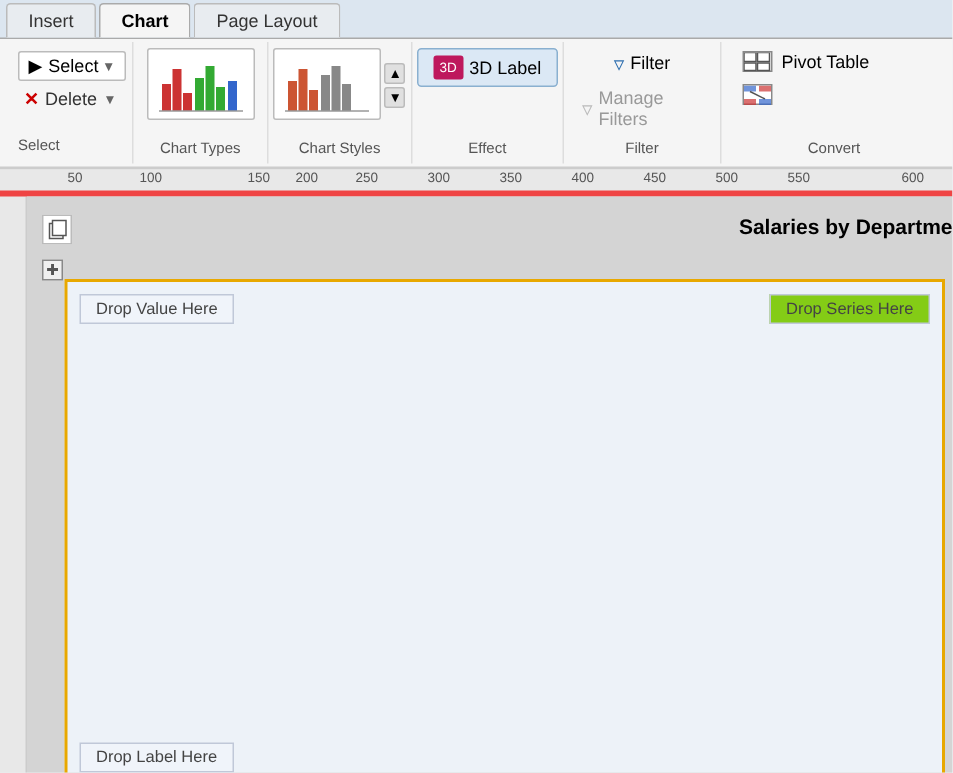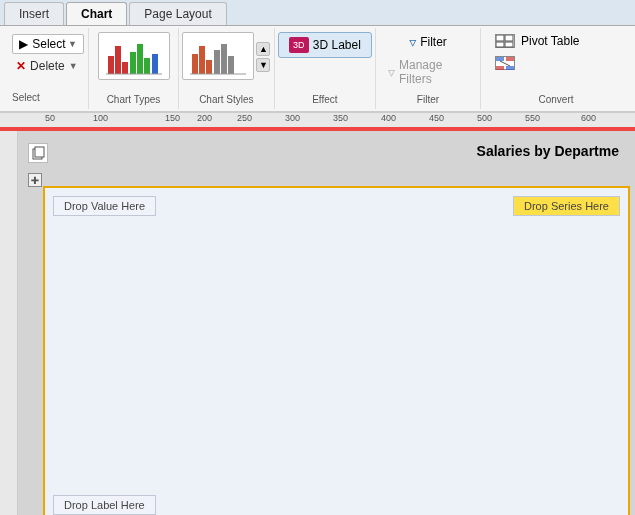--- a/index.html
+++ b/index.html
@@ -60,35 +60,35 @@
     
     .main-area { display: flex; background: #e8e8e8; height: calc(515px - 76px - 22px - 18px); }
 
     
     .v-ruler { width: 18px; background: #e8e8e8; border-right: 1px solid #ccc; }
 
     
     .canvas-area { flex: 1; background: #d4d4d4; padding: 8px; overflow: hidden; position: relative; }
 
     
-    .chart-title-bar { position: absolute; top: 12px; right: 16px; font-size: 14px; font-weight: bold; color: #000; white-space: nowrap; }
+    .chart-title-bar { position: absolute; top: 12px; right: 0; font-size: 14px; font-weight: bold; color: #000; white-space: nowrap; }
 
     
     .copy-icon-btn { position: absolute; top: 12px; left: 10px; width: 20px; height: 20px; background: white; border: 1px solid #bbb; display: flex; align-items: center; justify-content: center; cursor: pointer; }
 
     
     .move-handle { position: absolute; top: 42px; left: 10px; width: 14px; height: 14px; background: #f0f0f0; border: 1px solid #888; display: flex; align-items: center; justify-content: center; cursor: move; }
     .move-arrows { font-size: 10px; color: #555; }
 
     
     .chart-box { position: absolute; top: 55px; left: 25px; right: 5px; bottom: 5px; border: 2px solid #e8a800; background: #edf2f8; }
     .drop-value { position: absolute; top: 8px; left: 8px; }
     .drop-value-label { background: #f0f4fa; border: 1px solid #c0c8d8; padding: 3px 10px; font-size: 11px; color: #444; display: inline-block; }
     .drop-series { position: absolute; top: 8px; right: 8px; }
-    .drop-series-label { background: #fde047; border: 1px solid #c0c8d8; padding: 3px 10px; font-size: 11px; color: #444; display: inline-block; }
+    .drop-series-label { background: #84cc16; border: 1px solid #c0c8d8; padding: 3px 10px; font-size: 11px; color: #444; display: inline-block; }
     .drop-label { position: absolute; bottom: 8px; left: 8px; }
     .drop-label-label { background: #f0f4fa; border: 1px solid #c0c8d8; padding: 3px 10px; font-size: 11px; color: #444; display: inline-block; }
 
     
     .resize-corner { position: absolute; bottom: 0; right: 0; width: 10px; height: 10px; cursor: se-resize; }
   </style>
 </head>
 <body>
 
 <div class="ribbon">
@@ -210,21 +210,21 @@
     <span class="ruler-number" style="left:48px;">100</span>
     <span class="ruler-number" style="left:96px;margin-left:24px;">150</span>
     <span class="ruler-number" style="left:152px;">200</span>
     <span class="ruler-number" style="left:192px;">250</span>
     <span class="ruler-number" style="left:240px;">300</span>
     <span class="ruler-number" style="left:288px;">350</span>
     <span class="ruler-number" style="left:336px;">400</span>
     <span class="ruler-number" style="left:384px;">450</span>
     <span class="ruler-number" style="left:432px;">500</span>
     <span class="ruler-number" style="left:480px;">550</span>
-    <span class="ruler-number" style="left:536px;">600</span>
+    <span class="ruler-number" style="left:556px;">600</span>
   </div>
 </div>
 
 <div class="main-area">
 
   <div class="v-ruler"></div>
 
   <div class="canvas-area">
 
     <div class="copy-icon-btn">

